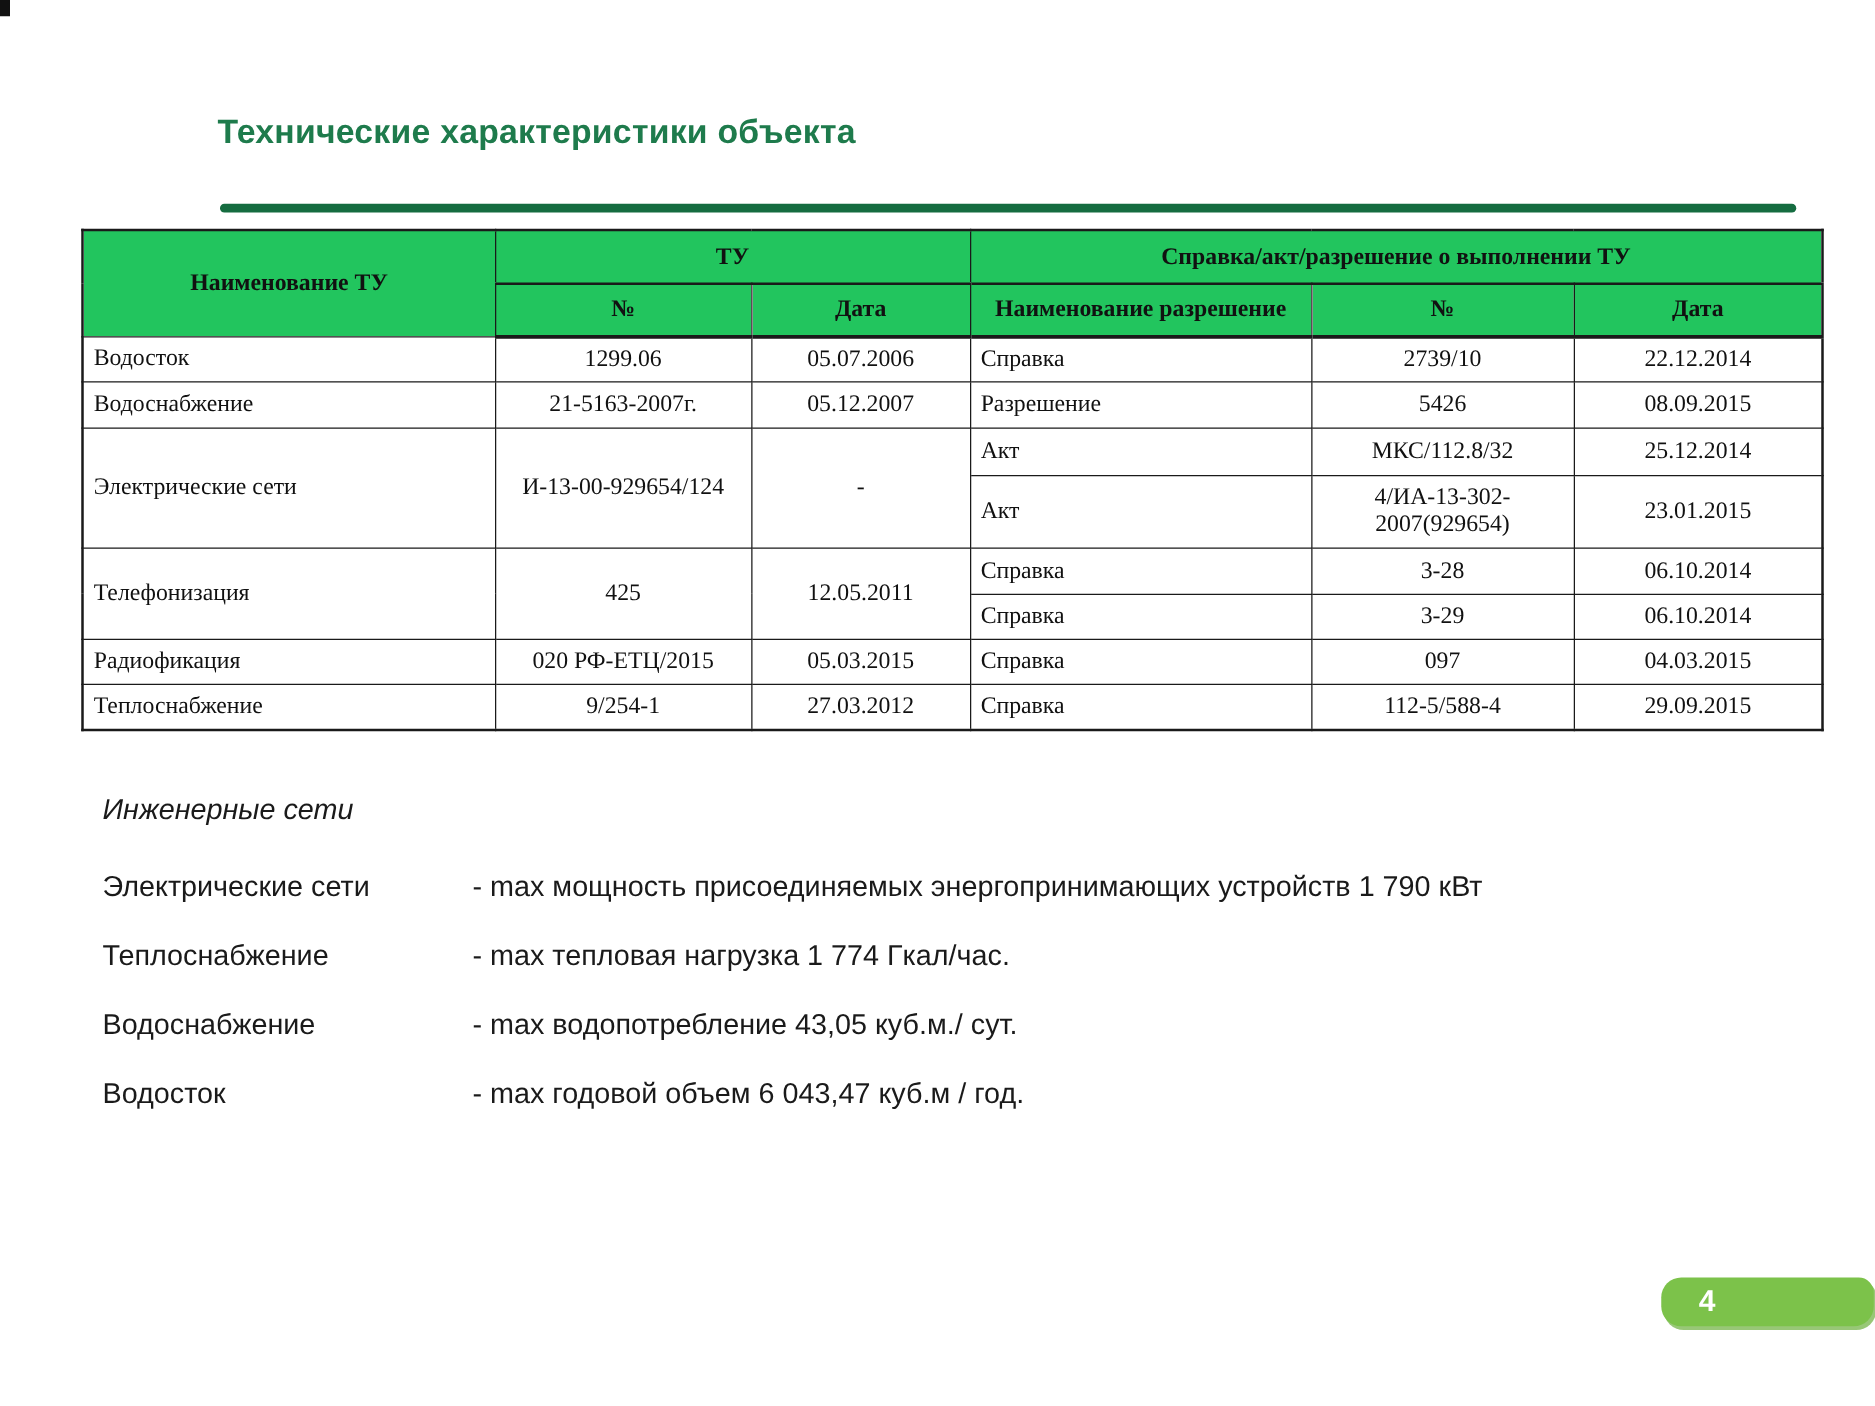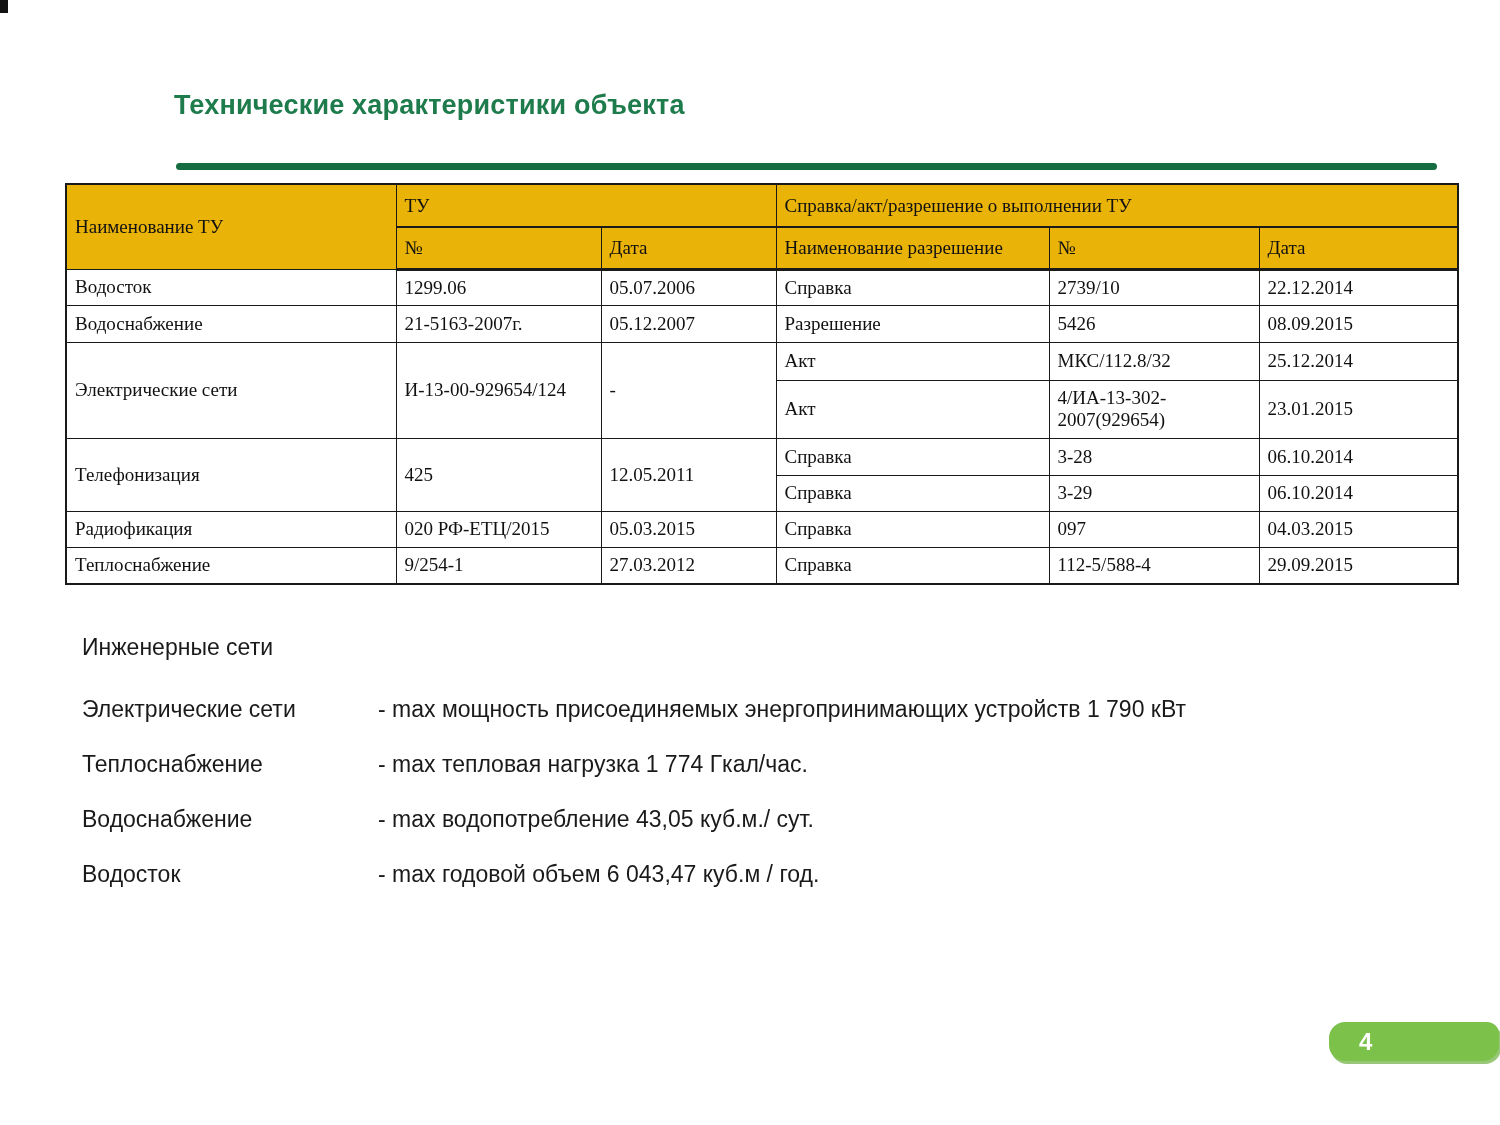--- a/index.html
+++ b/index.html
@@ -45,39 +45,39 @@
     color: #111111;
     border: 2px solid #1a1a1a;
   }
   table.tu-table td {
     border: 1px solid #1a1a1a;
     vertical-align: middle;
     padding: 2px 8px;
     overflow: hidden;
   }
   td.hc {
-    background: #eab308;
-    font-weight: 400;
-    text-align: left;
+    background: #22c55e;
+    font-weight: 700;
+    text-align: center;
   }
   tr.h1 td.cell-group { border-bottom: 2px solid #1a1a1a; }
   tr.h2 td, td.cell-corner { border-bottom: 3px solid #1a1a1a; }
   td.gd { border-left: 2px solid #1a1a1a; margin-left: 19px; }
   td.cell-left { text-align: left; padding-left: 12px; }
-  td.cell-center { text-align: left; }
+  td.cell-center { text-align: center; }
 
   
   .notes {
     position: absolute;
     left: 82px; top: 634px;
     width: 1320px;
     font-size: 23px;
     color: #1a1a1a;
   }
-  .notes-heading { font-size: 23px; }
+  .notes-heading { font-size: 23px; font-style: italic; }
   .note-row { display: flex; margin-top: 27px; line-height: 28px; }
   .note-row.first { margin-top: 34px; }
   .note-label { width: 296px; flex: 0 0 296px; }
   .note-value { flex: 1; }
 
   
   .page-badge {
     position: absolute;
     left: 1329px; top: 1022px;
     width: 170px; height: 39px;

